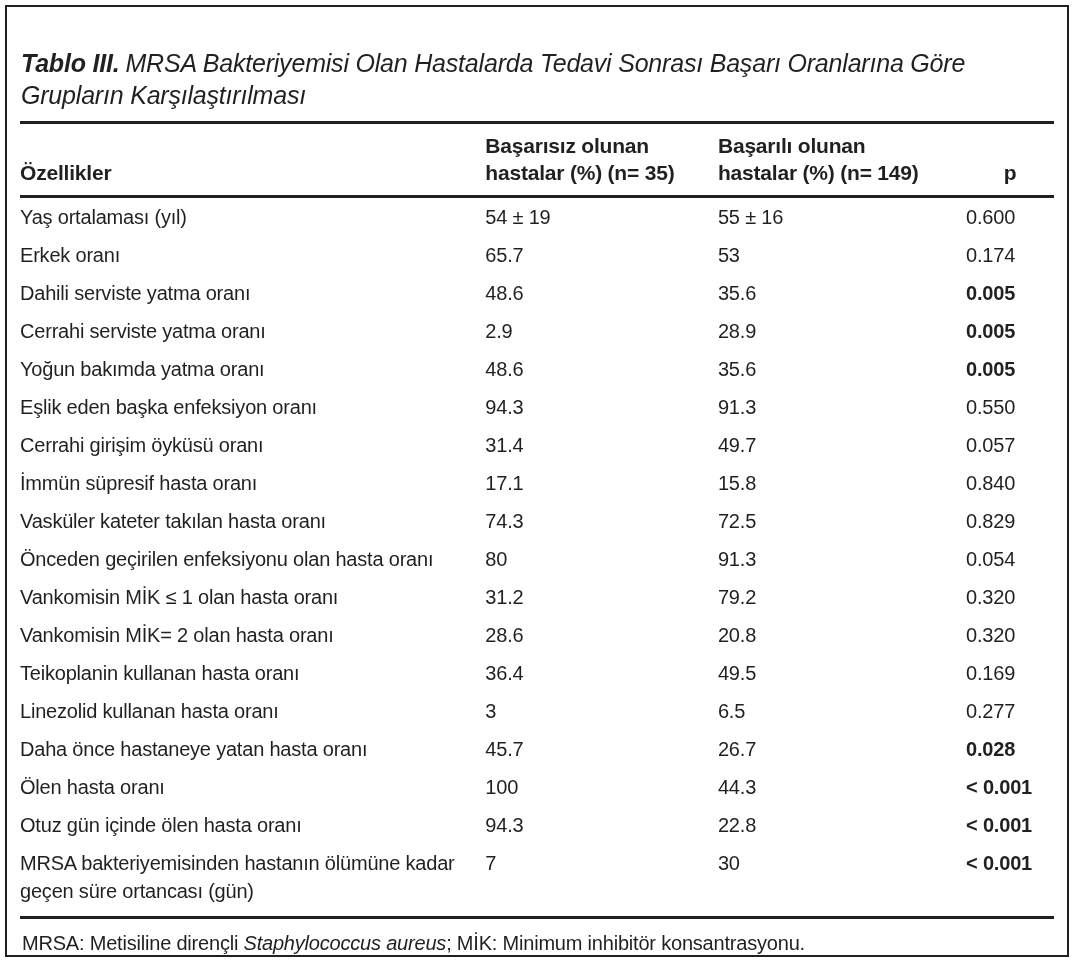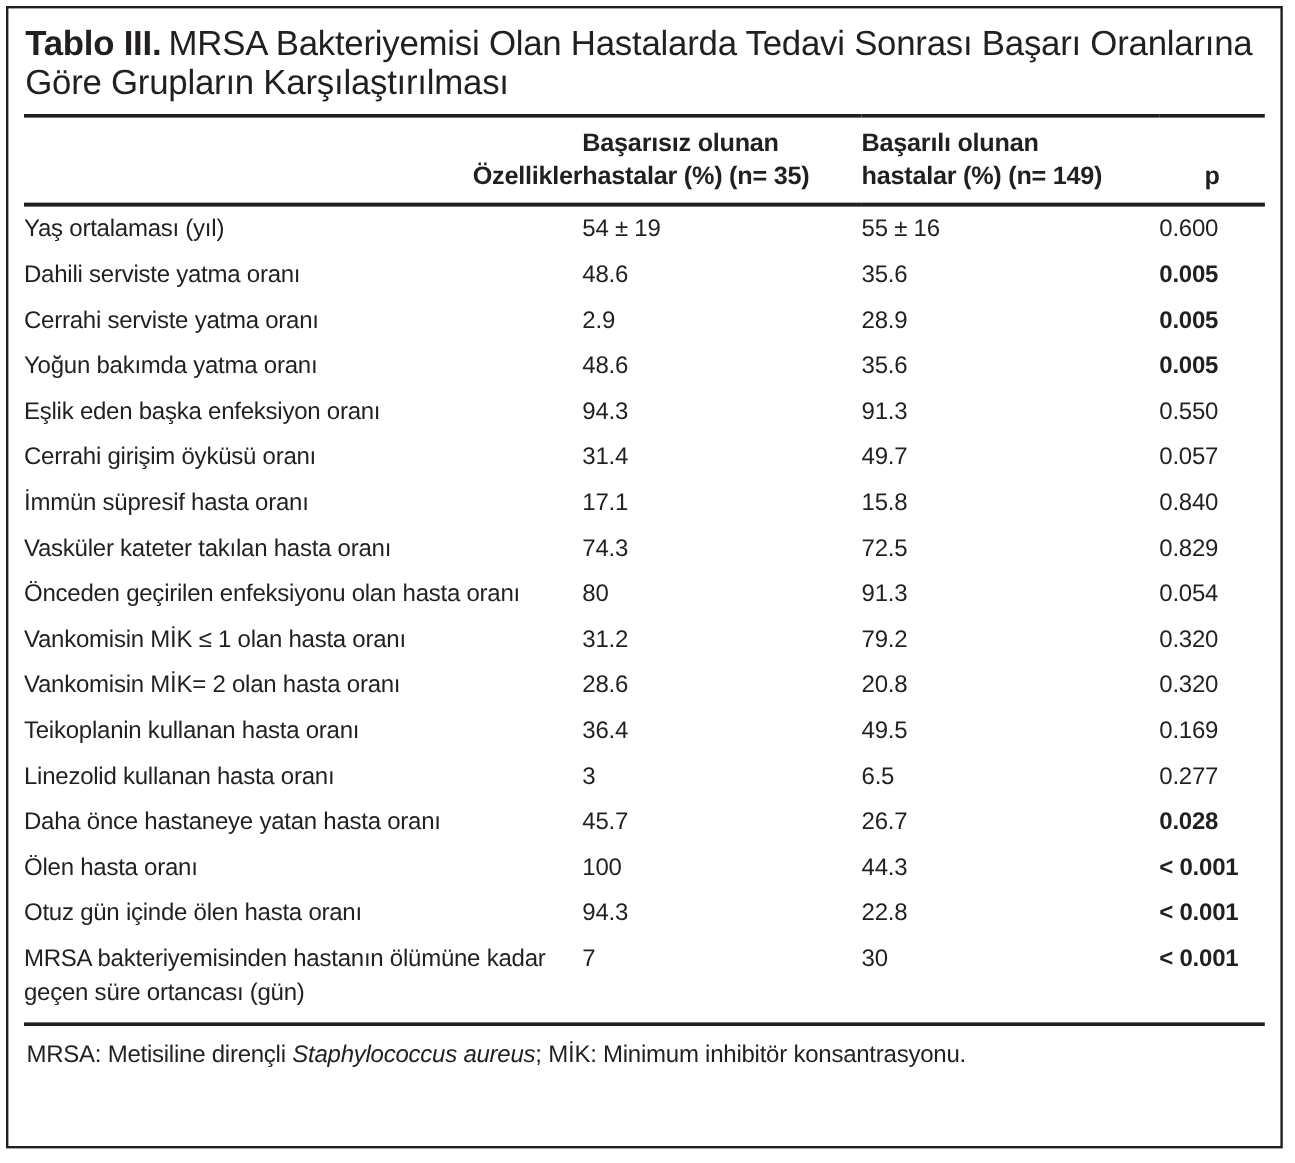--- a/index.html
+++ b/index.html
@@ -17,23 +17,25 @@
     left: 5px;
     top: 5px;
     width: 1064px;
     height: 952px;
     border: 2px solid #231f20;
     background: #ffffff;
     box-sizing: border-box;
   }
   .caption {
     padding: 14px 14px 10px 14px;
-    font-size: 29px;
+    font-size: 25px;
     line-height: 32px;
-    letter-spacing: -0.2px;
+    font-style: italic;
+    letter-spacing: -0.2px;
+    margin-top: 26px;
   }
   .caption .cap-label {
     font-weight: bold;
     padding-right: 6px;
   }
   table.data-table {
     width: 1034px;
     margin: 0 13px;
     border-collapse: collapse;
     table-layout: fixed;
@@ -45,21 +47,21 @@
   col.c4 { width: 8.5%; }
   thead th {
     border-bottom: 3px solid #231f20;
     vertical-align: bottom;
     padding: 8px 0 9px 0;
     font-size: 21px;
     line-height: 27px;
     font-weight: bold;
     letter-spacing: -0.2px;
   }
-  thead th.h1 { text-align: right; }
+  thead th.h1 { text-align: left; }
   thead th.h2, thead th.h3 { text-align: left; white-space: pre-line; }
   thead th.h4 { text-align: center; }
   tbody td {
     padding: 5px 0;
     font-size: 20px;
     line-height: 28px;
     vertical-align: top;
     letter-spacing: -0.2px;
   }
   tbody td.c1 { text-align: left; padding-right: 8px; }
@@ -102,20 +104,26 @@
       </tr>
     </thead>
     <tbody>
         <tr>
           <td class="c1">Yaş ortalaması (yıl)</td>
           <td class="c2">54 ± 19</td>
           <td class="c3">55 ± 16</td>
           <td class="c4">0.600</td>
         </tr>
         <tr>
+          <td class="c1">Erkek oranı</td>
+          <td class="c2">65.7</td>
+          <td class="c3">53</td>
+          <td class="c4">0.174</td>
+        </tr>
+        <tr>
           <td class="c1">Dahili serviste yatma oranı</td>
           <td class="c2">48.6</td>
           <td class="c3">35.6</td>
           <td class="c4 bold">0.005</td>
         </tr>
         <tr>
           <td class="c1">Cerrahi serviste yatma oranı</td>
           <td class="c2">2.9</td>
           <td class="c3">28.9</td>
           <td class="c4 bold">0.005</td>

